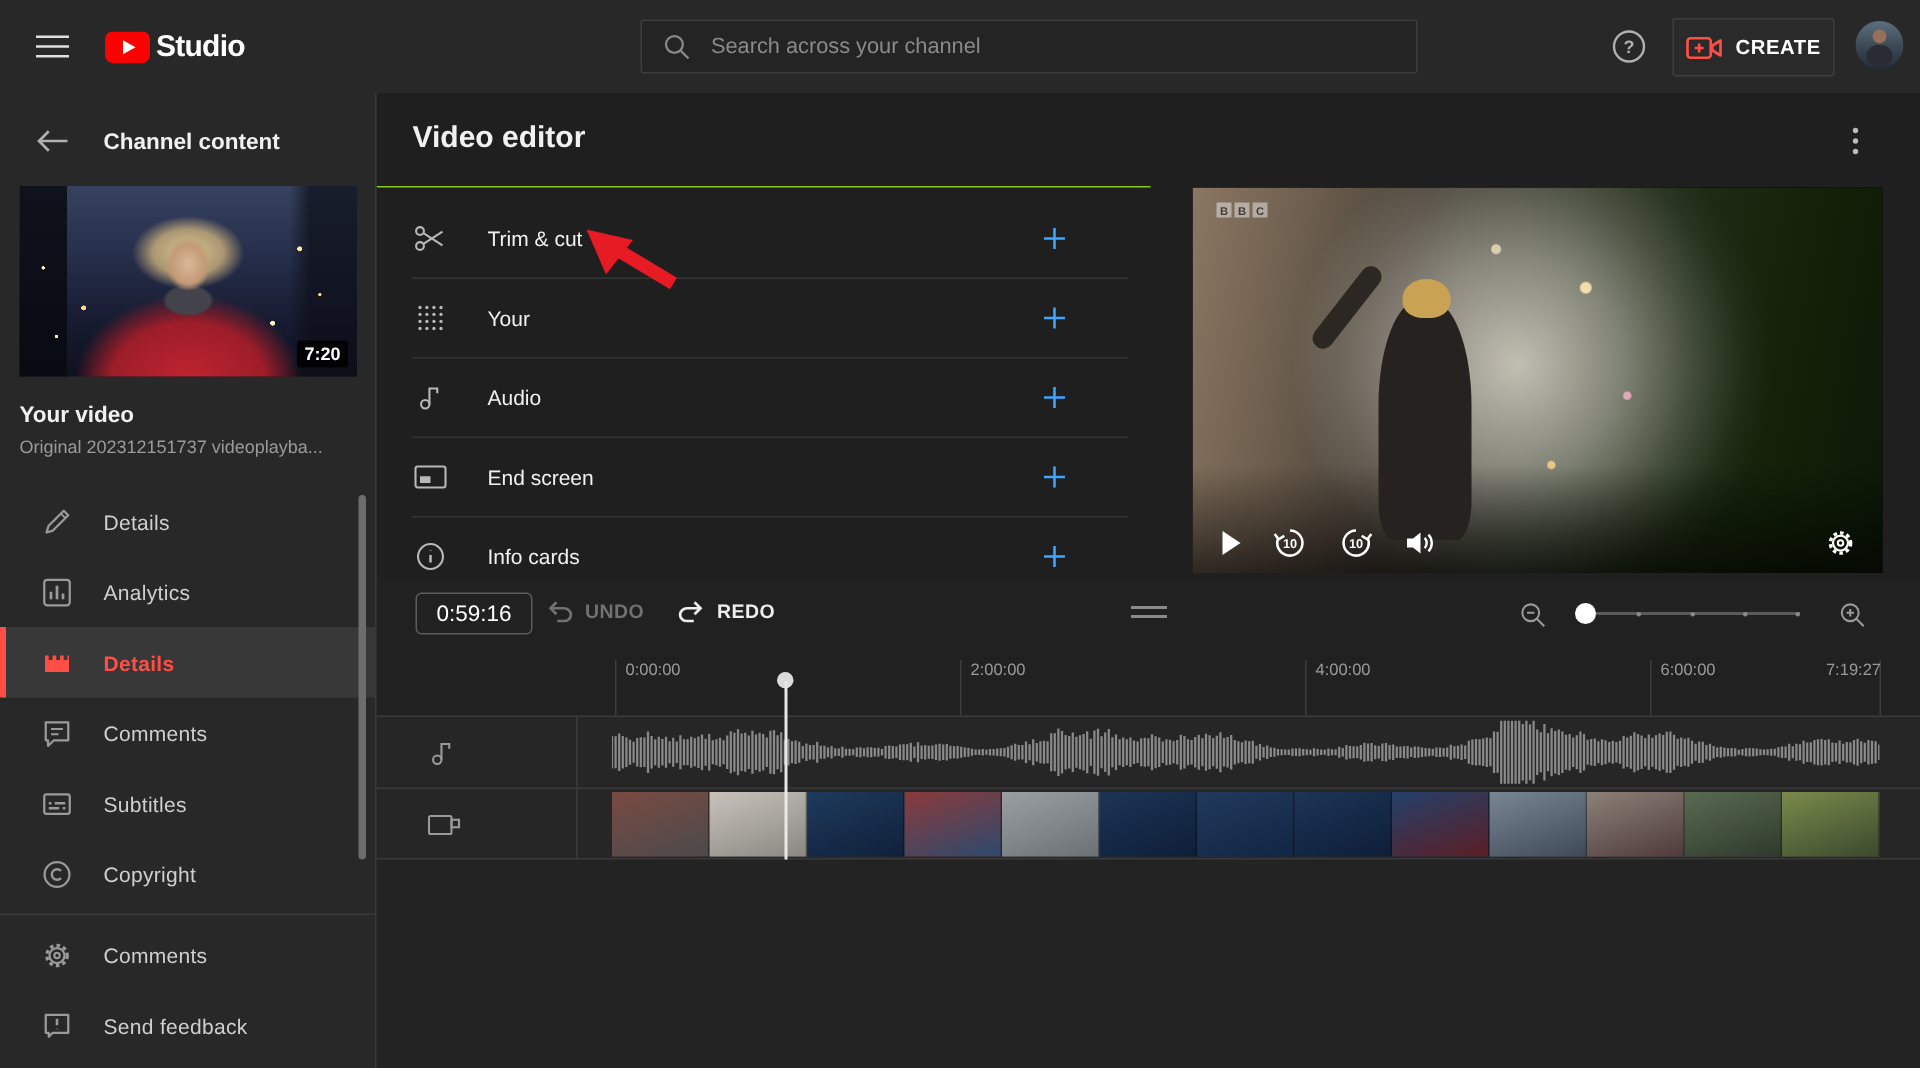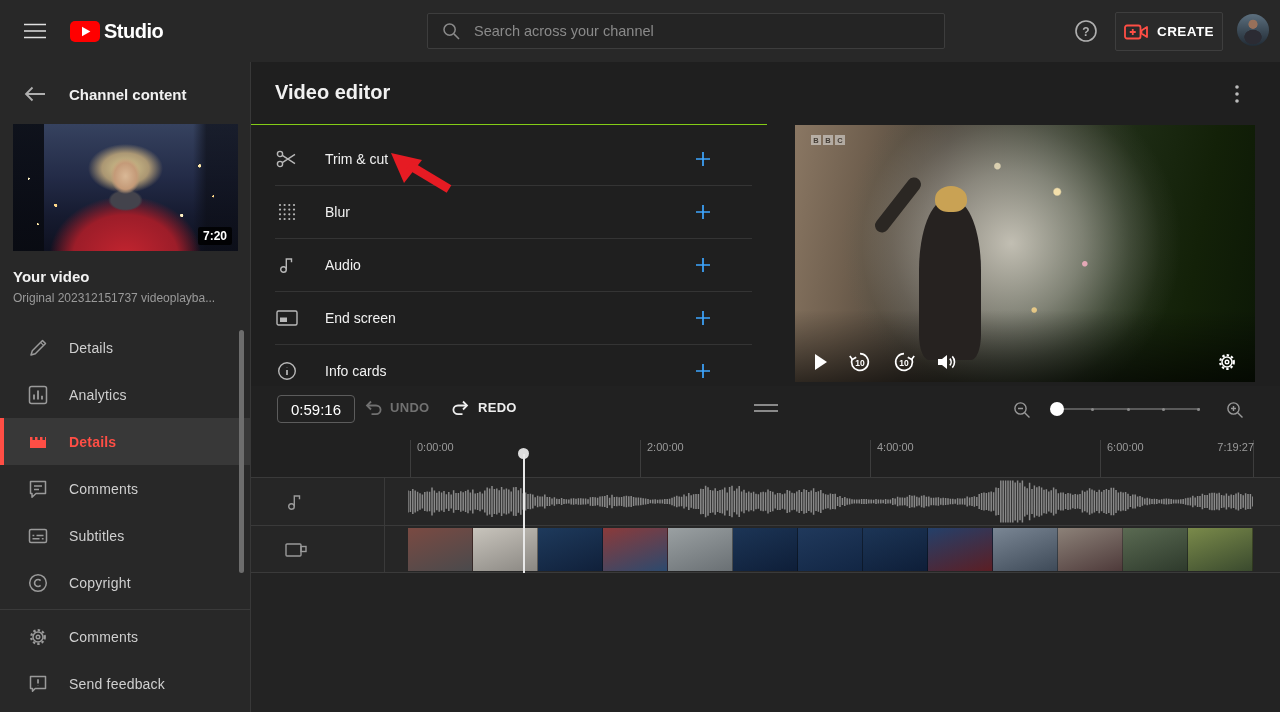--- a/index.html
+++ b/index.html
@@ -310,21 +310,21 @@
               <circle cx="3" cy="12.3" r="1.1"></circle>
                 <circle cx="7.6" cy="12.3" r="1.1"></circle>
                 <circle cx="12.3" cy="12.3" r="1.1"></circle>
                 <circle cx="17" cy="12.3" r="1.1"></circle>
               <circle cx="3" cy="17" r="1.1"></circle>
                 <circle cx="7.6" cy="17" r="1.1"></circle>
                 <circle cx="12.3" cy="17" r="1.1"></circle>
                 <circle cx="17" cy="17" r="1.1"></circle>
             </svg>
           </span>
-          <span class="tool-label">Blur</span>
+          <span class="tool-label">Your</span>
           <span class="tool-add">
               <svg width="18" height="18">
                 <use href="#icon-plus"></use>
               </svg>
             </span>
         </div>
         <div class="tool-row">
           <span class="tool-icon">
             <svg width="20" height="20" viewBox="0 0 20 20">
                 <use href="#icon-note"></use>

